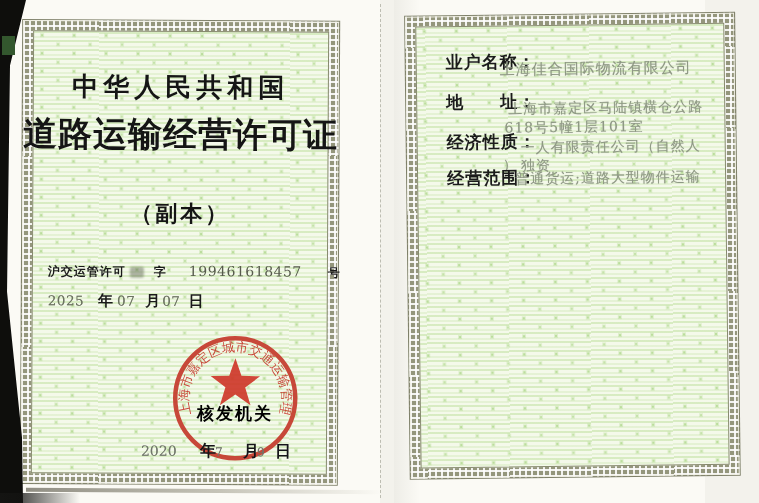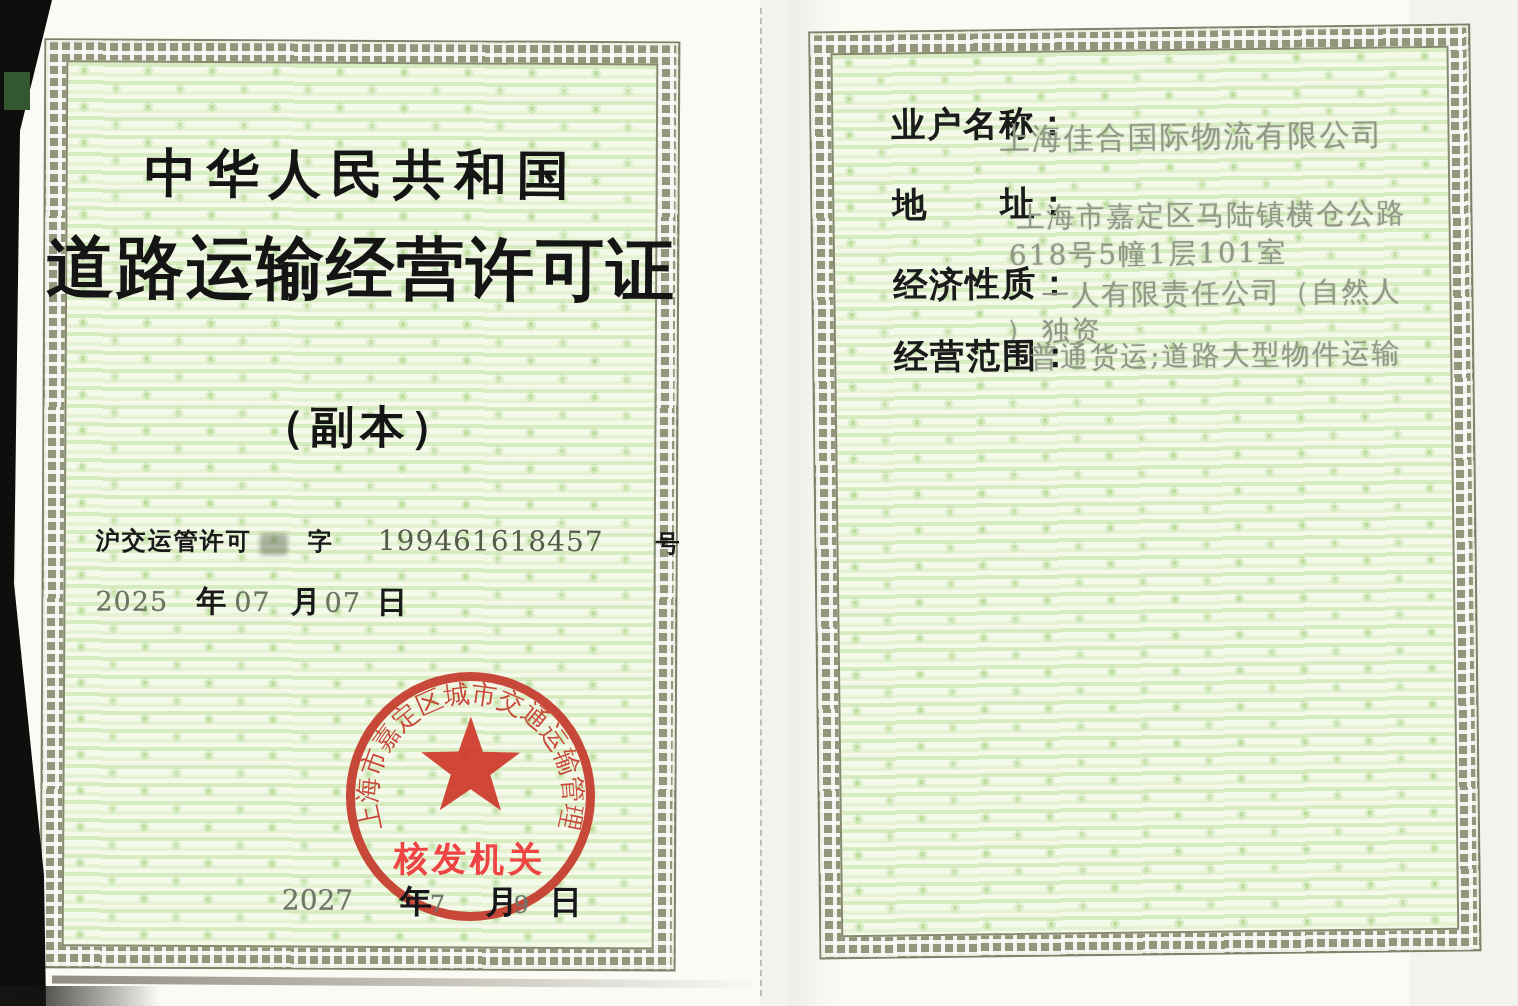--- a/index.html
+++ b/index.html
@@ -59,21 +59,21 @@
     background:rgba(100,108,88,.5);border-radius:2px;filter:blur(1px);align-self:center;}
   .lic-zi{margin-right:22px;}
   .lic-num{font-size:14px;color:#565a4c;letter-spacing:.5px;margin-right:26px;}
   .val-row{position:absolute;left:40px;top:292px;display:flex;align-items:baseline;color:#1a1a1a;}
   .val-label{font-size:15px;font-weight:700;letter-spacing:.5px;}
   .gray-num{color:#6b7260;font-size:13.5px;letter-spacing:.5px;text-shadow:0 0 .5px rgba(107,114,96,.6);}
   .u{font-size:15px;font-weight:700;}
   .ml14{margin-left:14px;} .ml10{margin-left:10px;} .ml8{margin-left:8px;} .ml4{margin-left:4px;} .ml2{margin-left:2px;}
   .stamp{position:absolute;left:163px;top:333px;z-index:4;opacity:.92;}
   .issuer{position:absolute;left:160px;top:402px;width:136px;text-align:center;
-    font-size:17px;font-weight:700;letter-spacing:2px;color:#ef4444;z-index:5;margin-top:16px;}
+    font-size:17px;font-weight:700;letter-spacing:2px;color:#000000;z-index:5;}
   .dspan{position:absolute;z-index:5;color:#15151a;}
   .d-num{color:#70766a;font-size:14px;text-shadow:0 0 .5px rgba(112,118,106,.6);}
   .d-sm{color:#70766a;font-size:12px;text-shadow:0 0 .5px rgba(112,118,106,.6);}
   .d-unit{font-size:16px;font-weight:700;}
   
   .lab{position:absolute;left:54px;font-size:17px;font-weight:700;letter-spacing:1px;color:#1b1b1b;z-index:5;}
   .lab0{top:50px;} .lab1{top:90px;} .lab2{top:130px;} .lab3{top:166px;}
   .val{position:absolute;font-size:14px;color:#8e9884;letter-spacing:1px;z-index:5;
     text-shadow:0 0 1px rgba(142,152,132,.55);}
   .v0{left:108px;top:60px;font-size:15px;}
@@ -125,21 +125,21 @@
         <circle cx="65" cy="65" r="60" fill="none" stroke="#c53a2c" stroke-width="4.5"></circle>
         <path id="stampArc" d="M 20.8 81.1 A 47 47 0 1 1 109.2 81.1" fill="none"></path>
         <polygon fill="#cf382a" points="65,25 71.1,42.6 89.7,43 74.9,54.2 80.3,72 65,61.4 49.7,72 55.1,54.2 40.3,43 58.9,42.6"></polygon>
         <text font-size="13" fill="#c53a2c" letter-spacing="0" font-family="&quot;DejaVu Serif&quot;,&quot;Liberation Serif&quot;,serif">
           <textPath href="#stampArc" textLength="192" lengthAdjust="spacingAndGlyphs">上海市嘉定区城市交通运输管理所</textPath>
         </text>
       </svg>
 
       <div class="issuer">核发机关</div>
 
-      <span class="dspan d-num" style="left:134px;top:443px;">2027</span>
+      <span class="dspan d-num" style="left:134px;top:443px;">2020</span>
       <span class="dspan d-unit" style="left:193px;top:441px;">年</span>
       <span class="dspan d-sm" style="left:208px;top:445px;">7</span>
       <span class="dspan d-unit" style="left:236px;top:441px;">月</span>
       <span class="dspan d-sm" style="left:250px;top:445px;">9</span>
       <span class="dspan d-unit" style="left:268px;top:441px;">日</span>
     </div>
   </div>
 
   <div class="page page-r">
     <div class="tilt-r">

